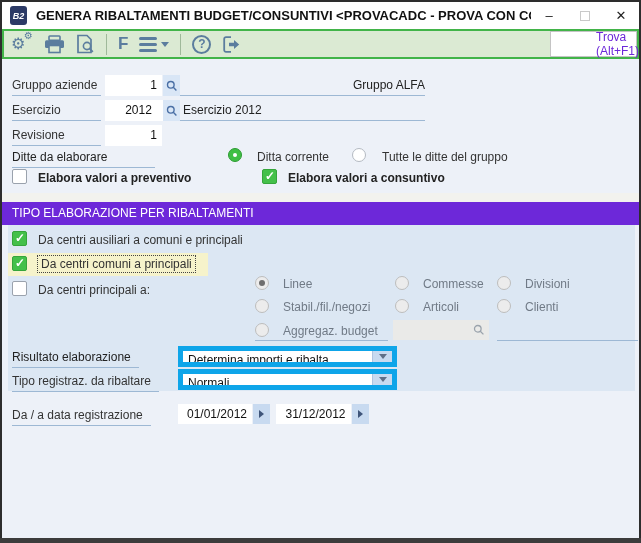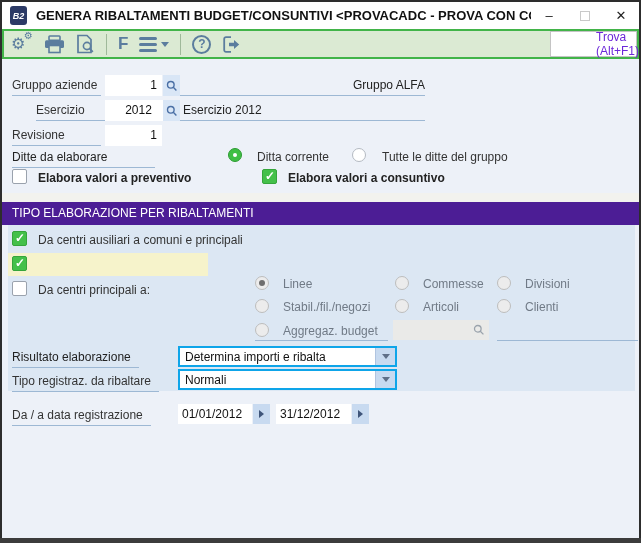--- a/index.html
+++ b/index.html
@@ -56,21 +56,21 @@
   .find-btn {
     position:absolute; right:0px; top:0px; height:26px; width:87px;
     background:#ffffff; border:1px solid #c4c4c4;
     display:flex; align-items:center; justify-content:center;
     color:#6d28d9; font-size:12px;padding-left:48px;
   }
 
   
   .lbl { position:absolute; color:#333; border-bottom:1px solid #9db8d4; padding:0 8px 3px 0; white-space:nowrap; }
   .lbl.bold { font-weight:normal; color:#222; }
-  .txtbox { position:absolute; background:#fff; height:21px; line-height:21px; color:#111; }
+  .txtbox { position:absolute; background:#fff; height:21px; line-height:21px; color:#111;text-align:center; }
   .txtbox.num { text-align:right; padding-right:5px; }
   .txtbox.txt { padding-left:4px; }
   .mag-btn { position:absolute; width:17px; height:21px; background:#d9e6f6; display:flex; align-items:center; justify-content:center; }
   .desc-line { position:absolute; border-bottom:1px solid #9db8d4; height:20px; line-height:18px; padding-left:3px; color:#222; white-space:nowrap; }
 
   .cb { position:absolute; width:15px; height:15px; background:#fff; border:1px solid #9aa2ad; border-radius:2px; }
   .cb.checked { background:#44c04a; border-color:#35a53b; }
   .cb.checked::after { content:"✓"; position:absolute; left:2px; top:-1px; color:#fff; font-size:12px; font-weight:bold; }
 
   .radio { position:absolute; width:14px; height:14px; border-radius:50%; background:#fff; border:1px solid #b4bac2; }
@@ -79,30 +79,30 @@
   .radio.disabled { background:#ececec; border-color:#bdbdbd; }
   .radio.disabled.dot::after { content:""; position:absolute; left:3px; top:3px; width:6px; height:6px; background:#6e6e6e; border-radius:50%; }
 
   .plain-label { position:absolute; color:#333; white-space:nowrap; }
   .plain-label.bold { font-weight:bold; color:#222; }
   .plain-label.dim { color:#707a86; }
 
   .gap-strip { position:absolute; left:2px; top:193px; width:637px; height:9px; background:#f2f2ee; }
   .section-header {
     position:absolute; left:2px; top:202px; width:637px; height:23px;
-    background:#4c1d95; color:#fff; line-height:23px; padding-left:10px; font-size:12px;
+    background:#6d28d9; color:#fff; line-height:23px; padding-left:10px; font-size:12px;
   }
   .section-panel { position:absolute; left:8px; top:225px; width:627px; height:166px; background:#dce7f3; }
   .focus-row { position:absolute; left:8px; top:253px; width:200px; height:23px; background:#f6f3cb; }
   .focus-outline { outline:1px dotted #444; padding:1px 3px; }
 
   .underline-seg { position:absolute; height:1px; background:#9db8d4; }
   .gray-input { position:absolute; background:#eaeae8; height:20px; display:flex; align-items:center; justify-content:flex-end; padding-right:4px; }
 
-  .combo { position:absolute; height:21px; background:#fff; border:2px solid #0ea5e9; display:flex; }
+  .combo { position:absolute; height:21px; background:#fff; border:5px solid #0ea5e9; display:flex; }
   .combo .combo-val { flex:1; line-height:19px; padding-left:5px; color:#111; white-space:nowrap; overflow:hidden; }
   .combo .combo-arrow { width:20px; background:#c8daf0; border-left:1px solid #b0c4e0; display:flex; align-items:center; justify-content:center; }
   .tri-down { width:0; height:0; border-left:4px solid transparent; border-right:4px solid transparent; border-top:5px solid #5f6f88; }
 
   .date-btn { position:absolute; width:17px; height:20px; background:#c8daf0; display:flex; align-items:center; justify-content:center; }
   .tri-right { width:0; height:0; border-top:4px solid transparent; border-bottom:4px solid transparent; border-left:5px solid #3f557a; }
 </style>
 </head>
 <body>
 
@@ -167,21 +167,21 @@
   <div class="lbl" style="left:12px; top:78px; width:89px;">Gruppo aziende</div>
   <div class="txtbox num" style="left:105px; top:75px; width:57px;">1</div>
   <div class="mag-btn" style="left:163px; top:75px;">
     <svg width="12" height="12" viewBox="0 0 12 12">
         <circle cx="4.8" cy="4.8" r="3.3" fill="none" stroke="#4a6fa5" stroke-width="1.4"></circle>
         <line x1="7.3" y1="7.3" x2="10.4" y2="10.4" stroke="#4a6fa5" stroke-width="1.4"></line>
       </svg>
   </div>
   <div class="desc-line" style="left:180px; top:76px; width:245px;text-align:right;">Gruppo ALFA</div>
 
-  <div class="lbl" style="left:12px; top:103px; width:89px;margin-left:24px;">Esercizio</div>
+  <div class="lbl" style="left:12px; top:103px; width:89px;">Esercizio</div>
   <div class="txtbox num" style="left:105px; top:100px; width:72px;text-align:center;">2012</div>
   <div class="mag-btn" style="left:163px; top:100px;">
     <svg width="12" height="12" viewBox="0 0 12 12">
         <circle cx="4.8" cy="4.8" r="3.3" fill="none" stroke="#4a6fa5" stroke-width="1.4"></circle>
         <line x1="7.3" y1="7.3" x2="10.4" y2="10.4" stroke="#4a6fa5" stroke-width="1.4"></line>
       </svg>
   </div>
   <div class="desc-line" style="left:180px; top:101px; width:245px;">Esercizio 2012</div>
 
   <div class="lbl" style="left:12px; top:128px; width:89px;">Revisione</div>
@@ -200,20 +200,21 @@
 
   <div class="gap-strip"></div>
   <div class="section-header">TIPO ELABORAZIONE PER RIBALTAMENTI</div>
   <div class="section-panel"></div>
 
   <span class="cb checked" style="left:12px; top:231px;"></span>
   <div class="plain-label" style="left:38px; top:233px;">Da centri ausiliari a comuni e principali</div>
 
   <div class="focus-row"></div>
   <span class="cb checked" style="left:12px; top:256px;"></span>
+  <div class="plain-label" style="left:38px; top:257px;"><span class="focus-outline">Da centri comuni a principali</span></div>
 
   <span class="cb" style="left:12px; top:281px;"></span>
   <div class="plain-label" style="left:38px; top:283px;">Da centri principali a:</div>
 
   <span class="radio disabled dot" style="left:255px; top:276px;"></span>
   <div class="plain-label dim" style="left:283px; top:277px;">Linee</div>
   <span class="radio disabled" style="left:395px; top:276px;"></span>
   <div class="plain-label dim" style="left:423px; top:277px;">Commesse</div>
   <span class="radio disabled" style="left:497px; top:276px;"></span>
   <div class="plain-label dim" style="left:525px; top:277px;">Divisioni</div>

